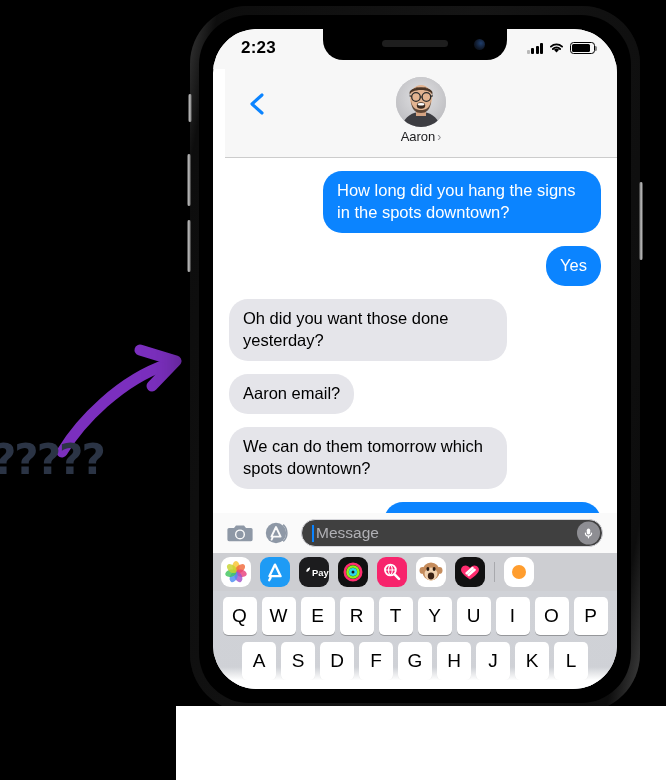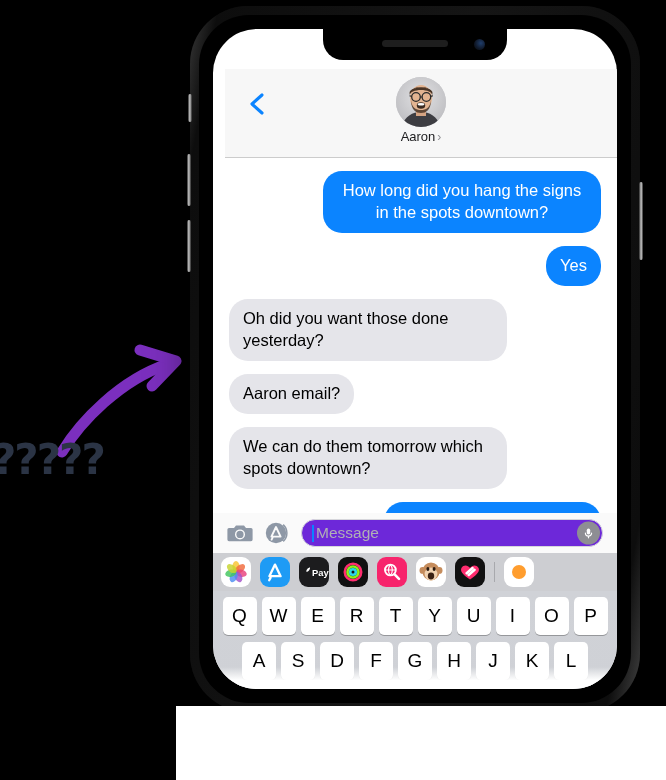--- a/index.html
+++ b/index.html
@@ -66,28 +66,28 @@
   .contact-row .chev{color:#8e8e93;font-size:12px;margin-left:2px;}
 
   
   .thread{position:absolute;top:128px;left:0;right:0;bottom:176px;background:#fff;
     padding:14px 16px 4px;box-sizing:border-box;overflow:hidden;}
   .row{display:flex;margin-bottom:13px;}
   .row.me{justify-content:flex-end;}
   .row.them{justify-content:flex-start;}
   .bubble{max-width:250px;padding:9px 14px;border-radius:19px;font-size:16.5px;
     line-height:1.33;word-wrap:break-word;}
-  .bubble.me{background:#0b84ff;color:#fff;text-align:center;}
+  .bubble.me{background:#0b84ff;color:#fff;}
   .bubble.them{background:#e5e5ea;color:#000;}
 
   
   .inputbar{position:absolute;bottom:136px;left:0;right:0;height:40px;background:#fafafa;
     display:flex;align-items:center;padding:0 14px;box-sizing:border-box;gap:11px;}
   .icon-btn{width:26px;height:26px;flex:0 0 auto;cursor:pointer;}
-  .msgfield{flex:1;height:28px;border:1px solid #d6d6db;border-radius:15px;background:#6d28d9;
+  .msgfield{flex:1;height:28px;border:1px solid #d6d6db;border-radius:15px;background:#404040;
     display:flex;align-items:center;position:relative;padding:0 4px 0 10px;box-sizing:border-box;}
   .caret{width:2px;height:17px;background:#0b84ff;flex:0 0 auto;}
   .ph{font-size:15.5px;color:#b0b0b5;margin-left:2px;}
   .mic{position:absolute;right:2px;top:50%;transform:translateY(-50%);width:23px;height:23px;
     border-radius:50%;background:#8e8e93;display:flex;align-items:center;justify-content:center;cursor:pointer;}
 
   
   .appdrawer{position:absolute;bottom:98px;left:0;right:0;height:38px;background:#cdced2;
     display:flex;align-items:center;padding:0 8px;box-sizing:border-box;gap:9px;overflow:hidden;}
   .appicon{width:30px;height:30px;border-radius:9px;flex:0 0 auto;cursor:pointer;
@@ -128,20 +128,39 @@
   <div class="btn-side" id="btn-power"></div>
 
   <div class="frame-inner">
     <div class="screen">
 
       <div class="notch">
         <div class="speaker"></div>
         <div class="cam"></div>
       </div>
 
+      <div class="statusbar">
+        <div class="st-time">2:23</div>
+        <div class="st-right">
+          <div class="bars">
+            <i></i>
+              <i></i>
+              <i></i>
+              <i></i>
+          </div>
+          <svg width="17" height="13" viewBox="0 0 17 13">
+            <path d="M8.5 11.6 L5.9 8.7 a4 4 0 0 1 5.2 0 Z" fill="#000"></path>
+            <path d="M2.9 5.6 a8.2 8.2 0 0 1 11.2 0" stroke="#000" stroke-width="1.9" fill="none" stroke-linecap="round"></path>
+            <path d="M4.9 8.0 a5.2 5.2 0 0 1 7.2 0" stroke="#000" stroke-width="1.9" fill="none" stroke-linecap="round"></path>
+          </svg>
+          <div class="batt">
+              <span></span>
+            </div>
+        </div>
+      </div>
 
       <div class="navbar">
         <svg class="back" viewBox="0 0 26 26">
           <path d="M17 4 L7 13 L17 22" stroke="#0b84ff" stroke-width="3.1" fill="none" stroke-linecap="round" stroke-linejoin="round"></path>
         </svg>
 
         <div class="avatar">
           <svg viewBox="0 0 50 50" width="50" height="50">
             <defs>
               <radialGradient id="bg" cx="50%" cy="40%" r="70%">

